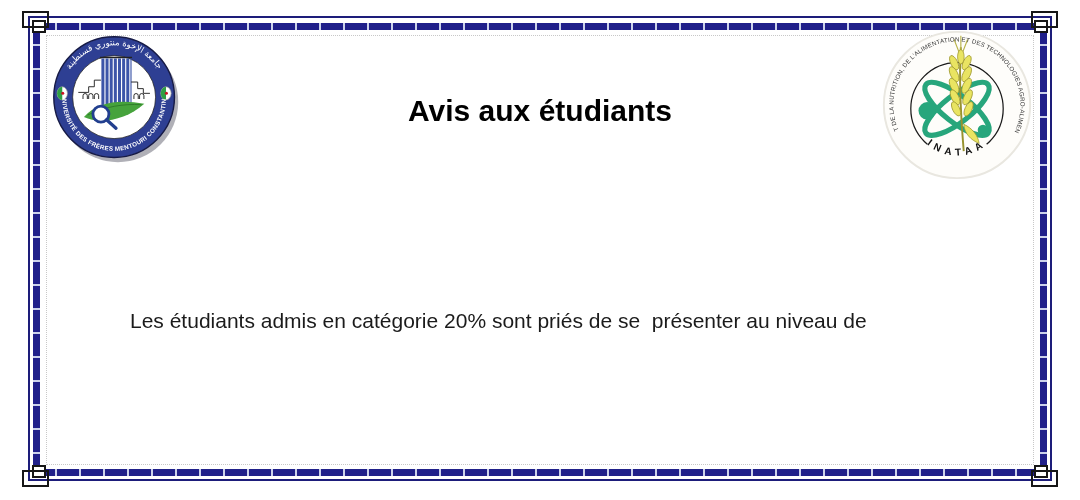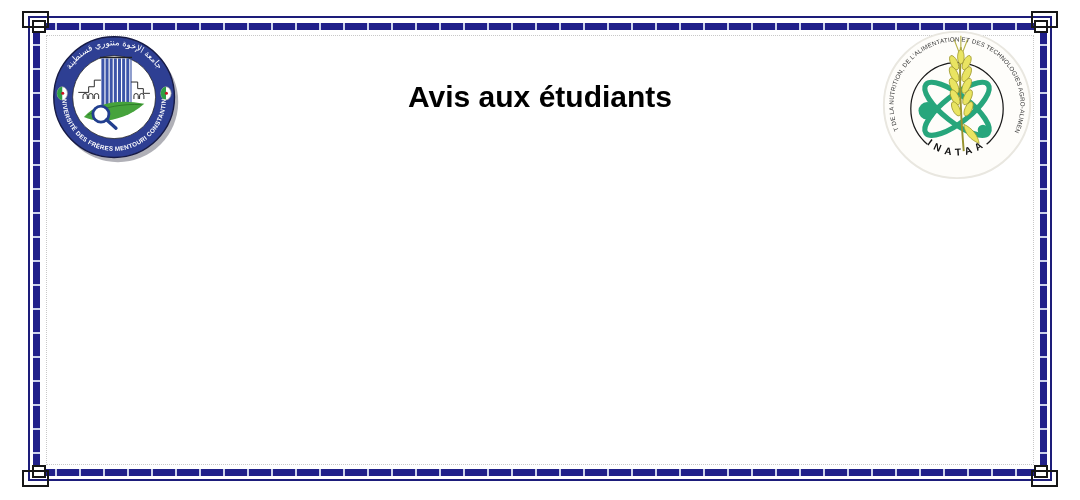--- a/index.html
+++ b/index.html
@@ -22,21 +22,21 @@
   .dotted-rect{position:absolute;top:35px;left:46px;right:46px;bottom:35px;border:1px dotted #c8c8c8;}
   .corner{position:absolute;box-sizing:border-box;border:2px solid #161616;}
   .corner-a{width:27px;height:17px;background:transparent;}
   .corner-b{width:14px;height:13px;background:#ffffff;}
   .ca-tl{left:22px;top:11px}.cb-tl{left:32px;top:20px}
   .ca-tr{right:22px;top:11px}.cb-tr{right:32px;top:20px}
   .ca-bl{left:22px;bottom:13px}.cb-bl{left:32px;bottom:22px}
   .ca-br{right:22px;bottom:13px}.cb-br{right:32px;bottom:22px}
   
   .title{
-    position:absolute;left:0;right:0;top:80px;text-align:center;
+    position:absolute;left:0;right:0;top:94px;text-align:center;
     font-size:30px;font-weight:bold;color:#000;
   }
   .logo-left{position:absolute;left:50px;top:33px;width:132px;height:132px;}
   .logo-right{position:absolute;left:880px;top:28px;width:154px;height:154px;}
   
   .body-text{
     position:absolute;left:130px;top:213px;width:810px;
     font-size:21px;line-height:43px;color:#1b1b1b;white-space:pre-wrap;
   }
   svg text{font-family:"Liberation Sans","DejaVu Sans",sans-serif;}
@@ -158,16 +158,17 @@
 
     <text font-size="6.4" fill="#333" letter-spacing="0.2">
       <textPath href="#rg-ring" startOffset="50%" text-anchor="middle">INSTITUT DE LA NUTRITION, DE L'ALIMENTATION ET DES TECHNOLOGIES AGRO-ALIMENTAIRES</textPath>
     </text>
     <text font-size="10.5" font-weight="bold" fill="#111" letter-spacing="5">
       <textPath href="#rg-bot" startOffset="50%" text-anchor="middle">INATAA</textPath>
     </text>
   </svg>
 
   <div class="body-text">
+    <div>Les étudiants admis en catégorie 20% sont priés de se  présenter au niveau de</div>
     
   </div>
 
 </div>
 
 </body></html>

